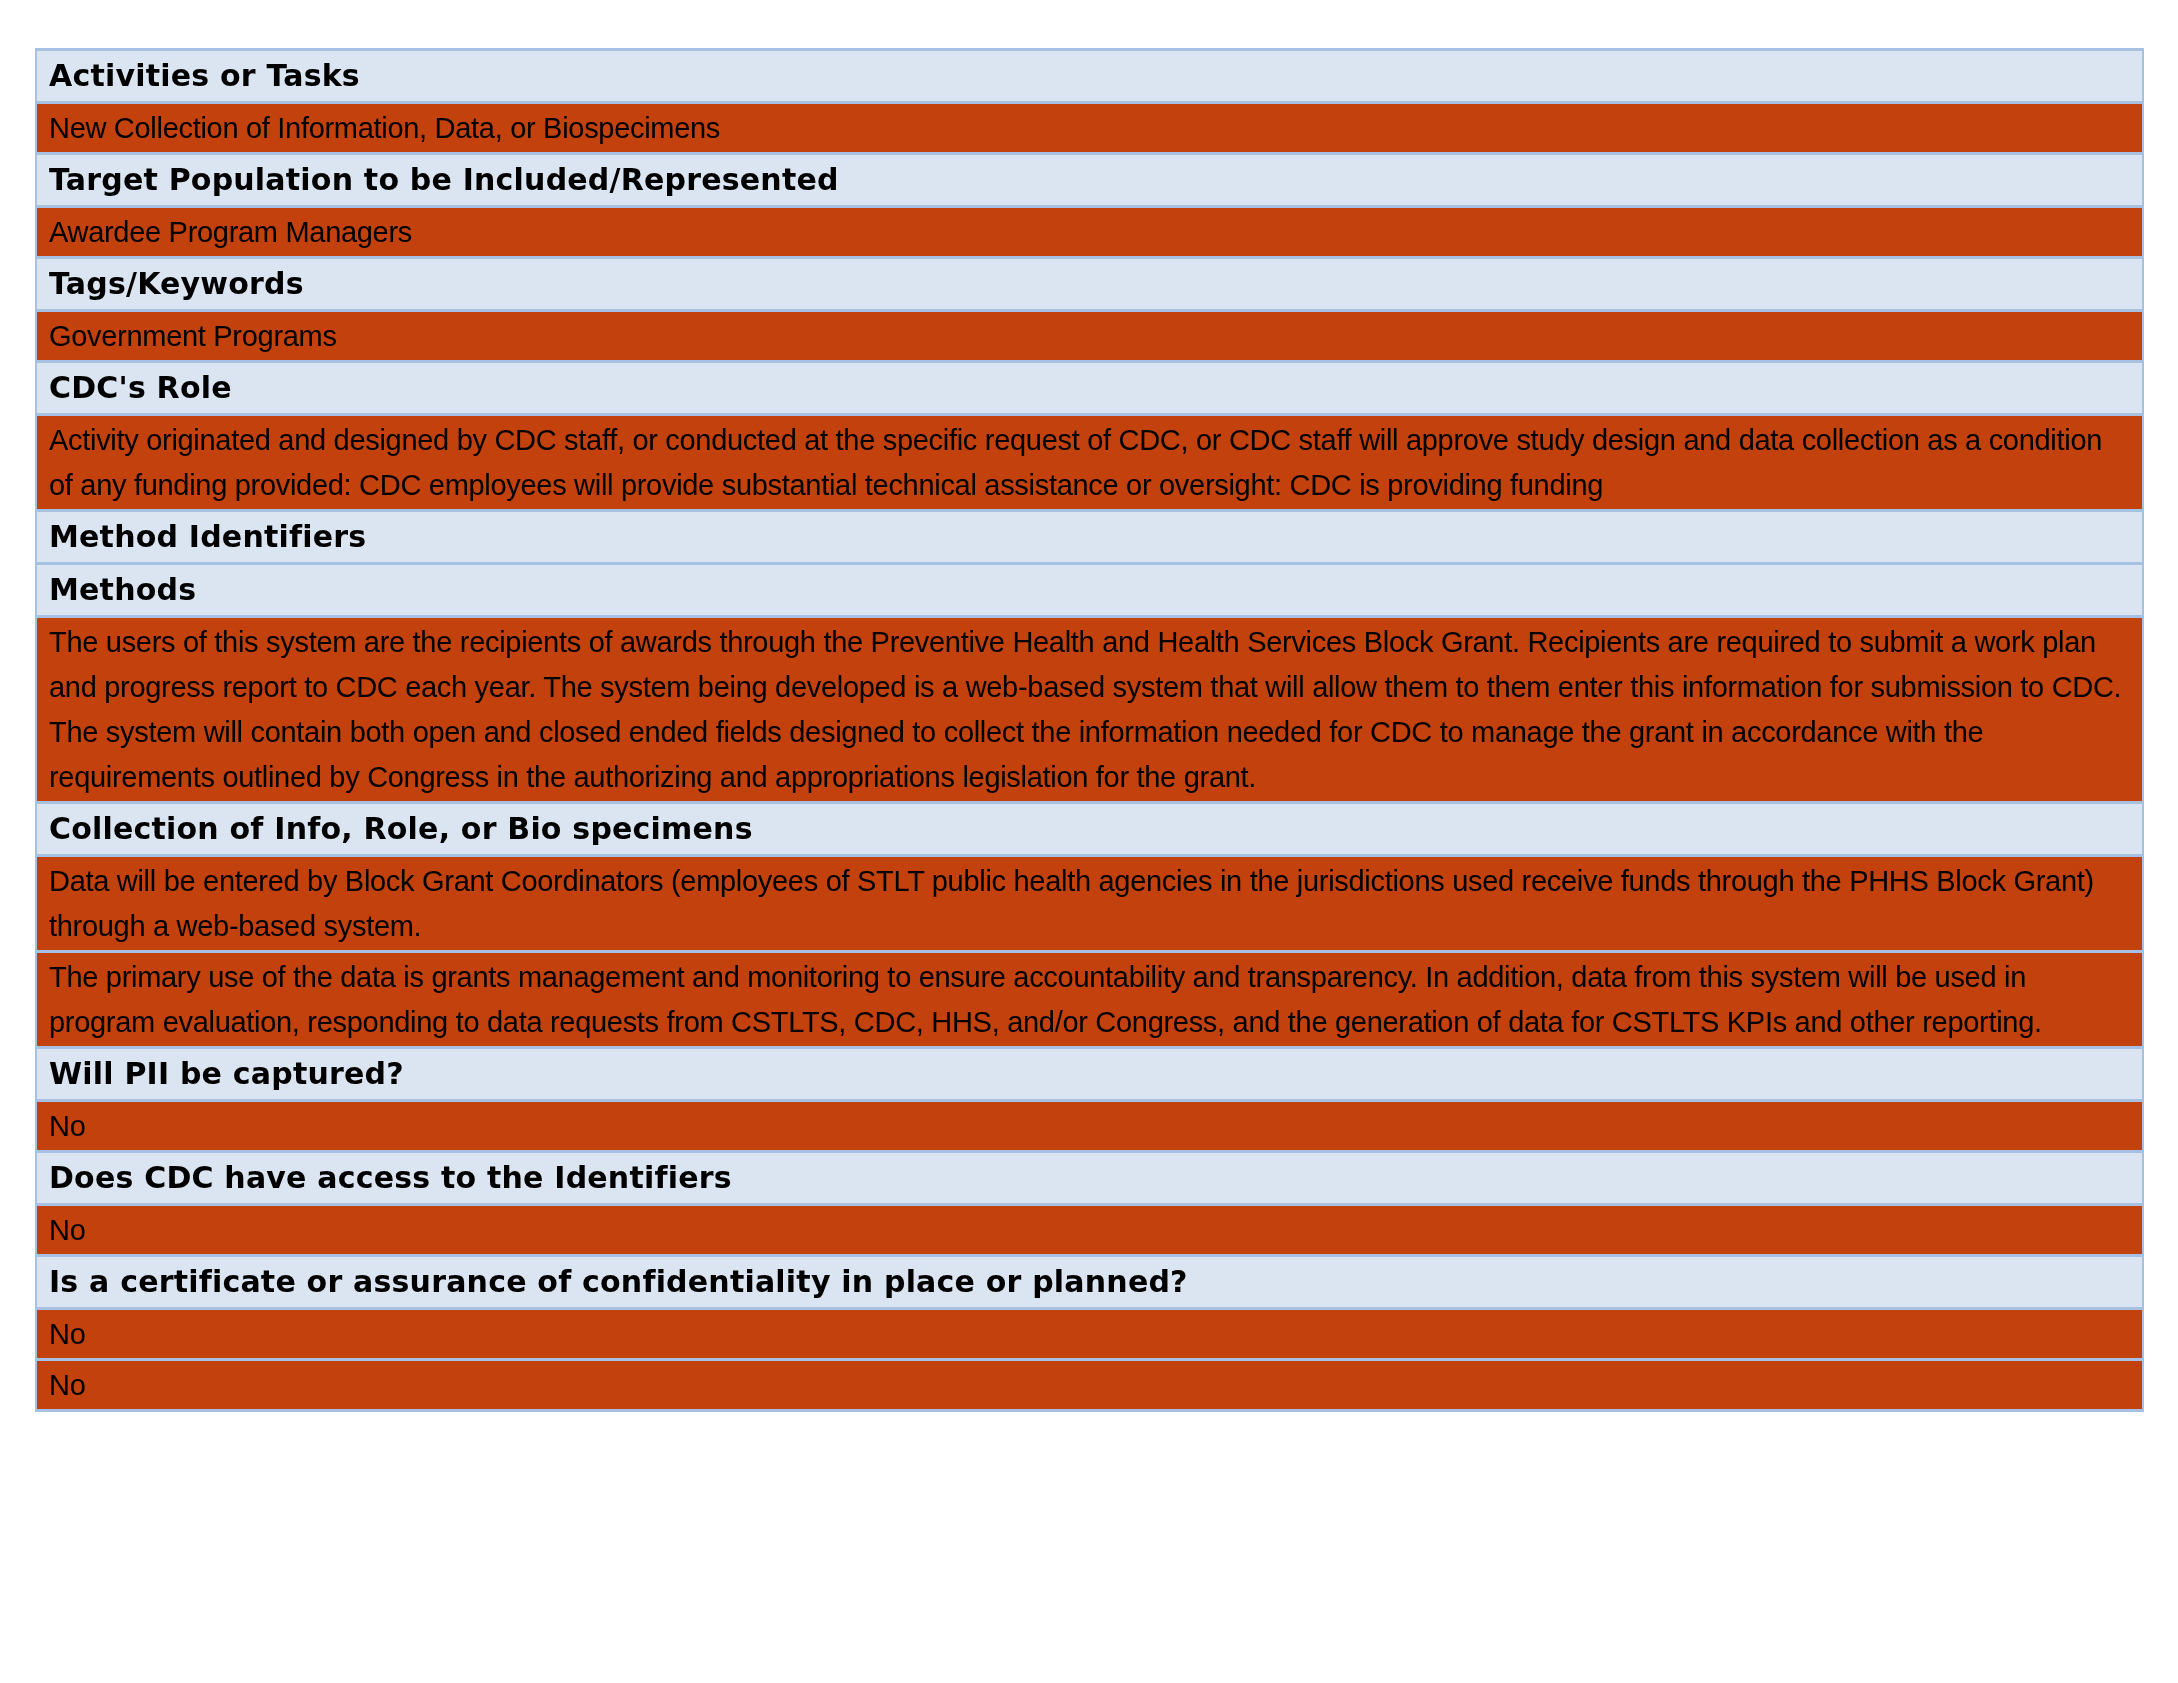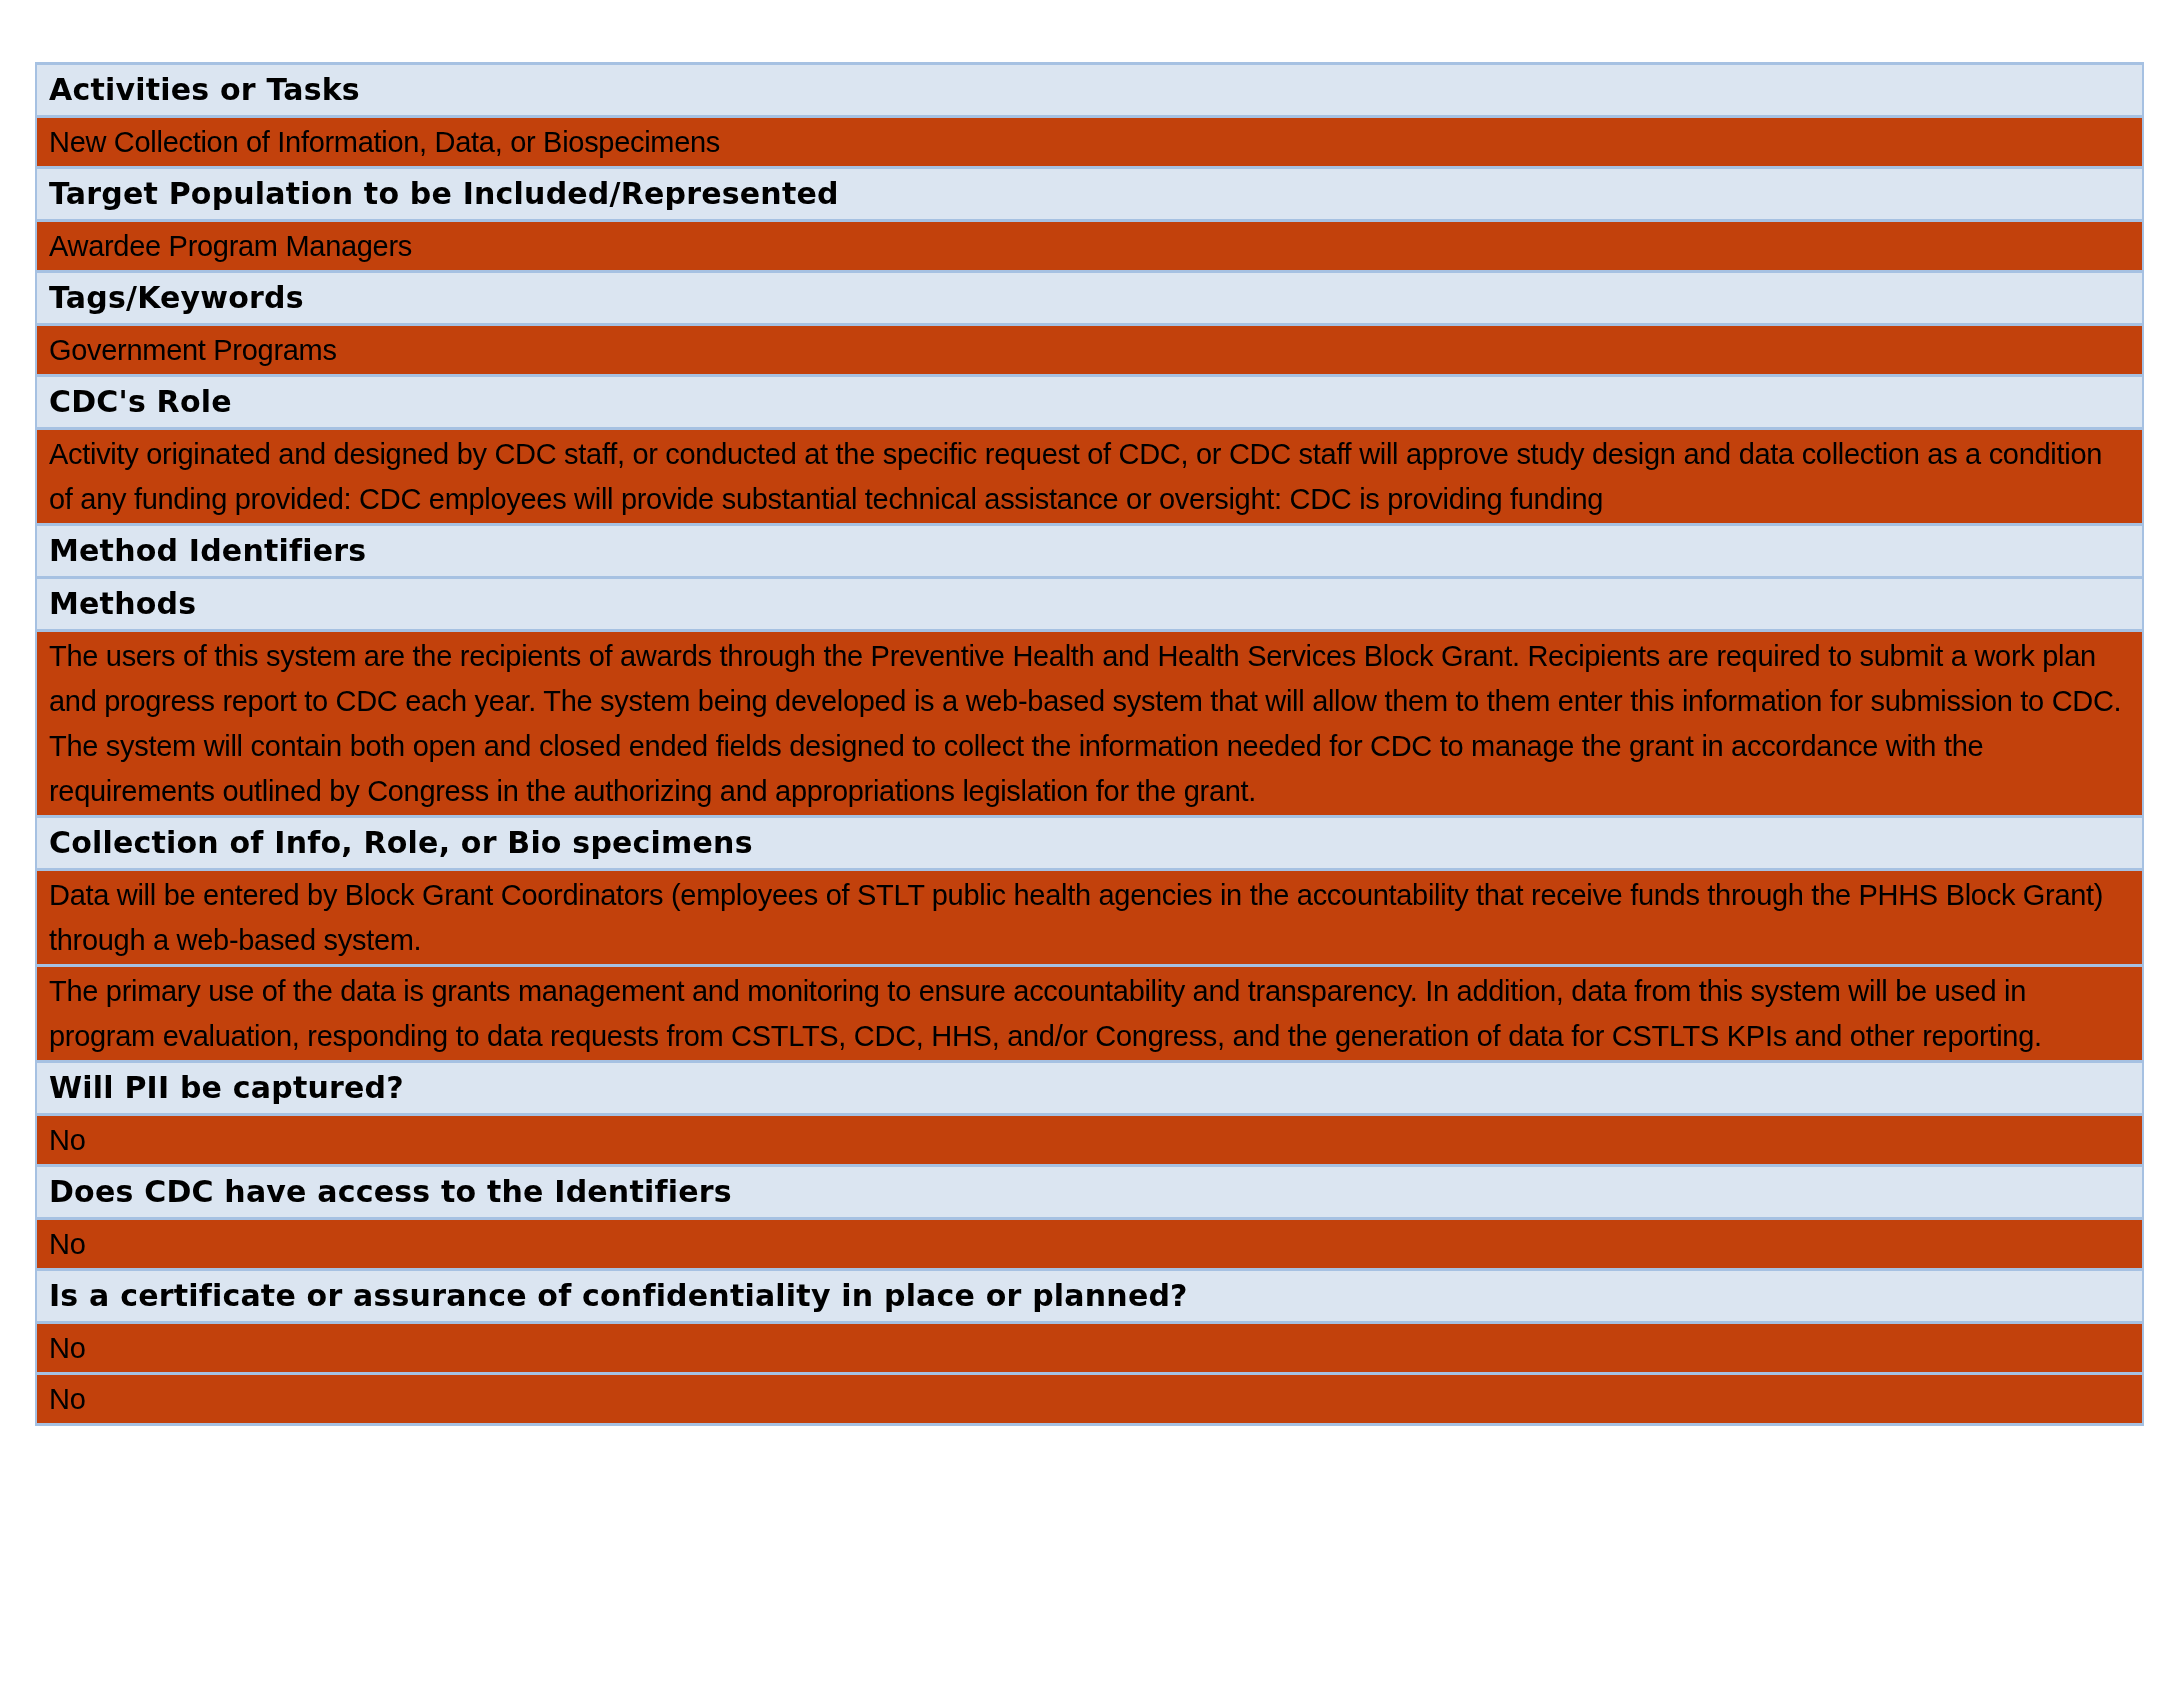--- a/index.html
+++ b/index.html
@@ -23,21 +23,20 @@
   }
   .doc-table {
     position: absolute;
     left: 35px;
     top: 48px;
     width: 2109px;
     border-left: 2px solid var(--border);
     border-right: 2px solid var(--border);
     border-top: 3px solid var(--border);
     background: #ffffff;
-    margin-top: 14px;
   }
   .row {
     border-bottom: 3px solid var(--border);
     padding-left: 12px;
     padding-right: 12px;
   }
   .header-row {
     background: var(--header-bg);
     font-family: "DejaVu Sans", sans-serif;
     font-weight: bold;
@@ -74,21 +73,21 @@
 
     <div class="row header-row">CDC's Role</div>
     <div class="row value-row">Activity originated and designed by CDC staff, or conducted at the specific request of CDC, or CDC staff will approve study design and data collection as a condition of any funding provided: CDC employees will provide substantial technical assistance or oversight: CDC is providing funding</div>
 
     <div class="row header-row">Method Identifiers</div>
 
     <div class="row header-row">Methods</div>
     <div class="row value-row">The users of this system are the recipients of awards through the Preventive Health and Health Services  Block Grant. Recipients are required to submit a work plan and progress report to CDC each year. The system being developed is a web-based system that will allow them to them enter this information for submission to CDC. The system will contain both open and closed ended fields designed to collect the information needed for CDC to manage the grant in accordance with the requirements outlined by Congress in the authorizing and appropriations legislation for the grant.</div>
 
     <div class="row header-row">Collection of Info, Role, or Bio specimens</div>
-    <div class="row value-row">Data will be entered by Block Grant Coordinators (employees of STLT public health agencies in the accountability that receive funds through the PHHS Block Grant) through a web-based system.</div>
+    <div class="row value-row">Data will be entered by Block Grant Coordinators (employees of STLT public health agencies in the jurisdictions used receive funds through the PHHS Block Grant) through a web-based system.</div>
 
     <div class="row value-row">The primary use of the data is grants management and monitoring to ensure accountability and transparency. In addition, data from this system will be used in program evaluation, responding to data requests from CSTLTS, CDC, HHS, and/or Congress, and the generation of data for CSTLTS KPIs and other reporting.</div>
 
     <div class="row header-row">Will PII be captured?</div>
     <div class="row value-row">No</div>
 
     <div class="row header-row">Does CDC have access to the Identifiers</div>
     <div class="row value-row">No</div>
 
     <div class="row header-row">Is a certificate or assurance of confidentiality in place or planned?</div>

